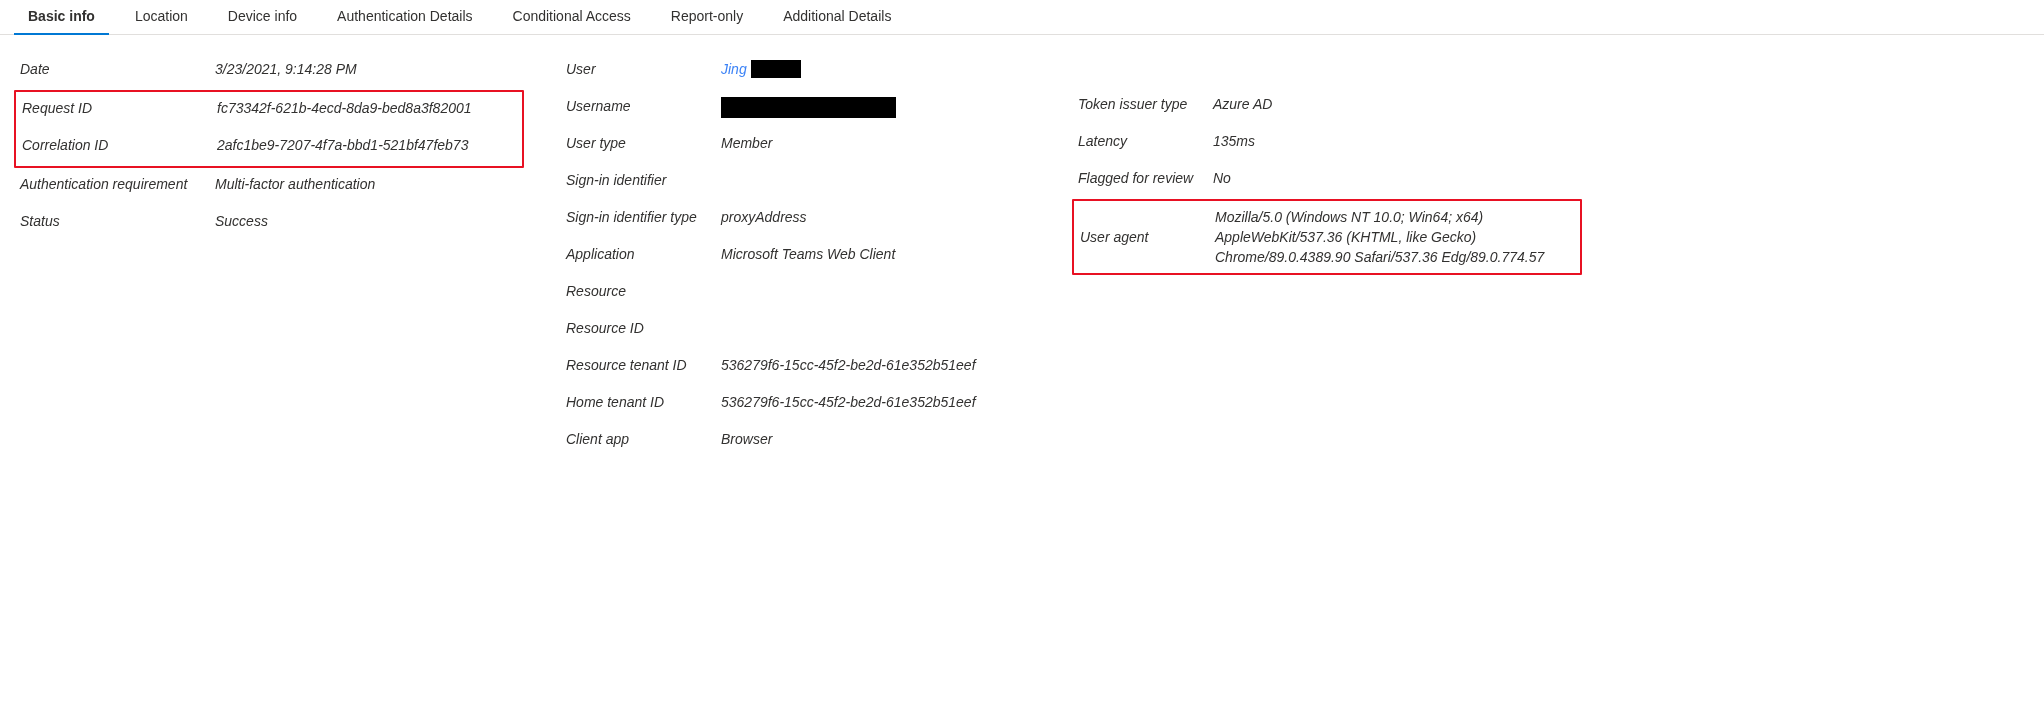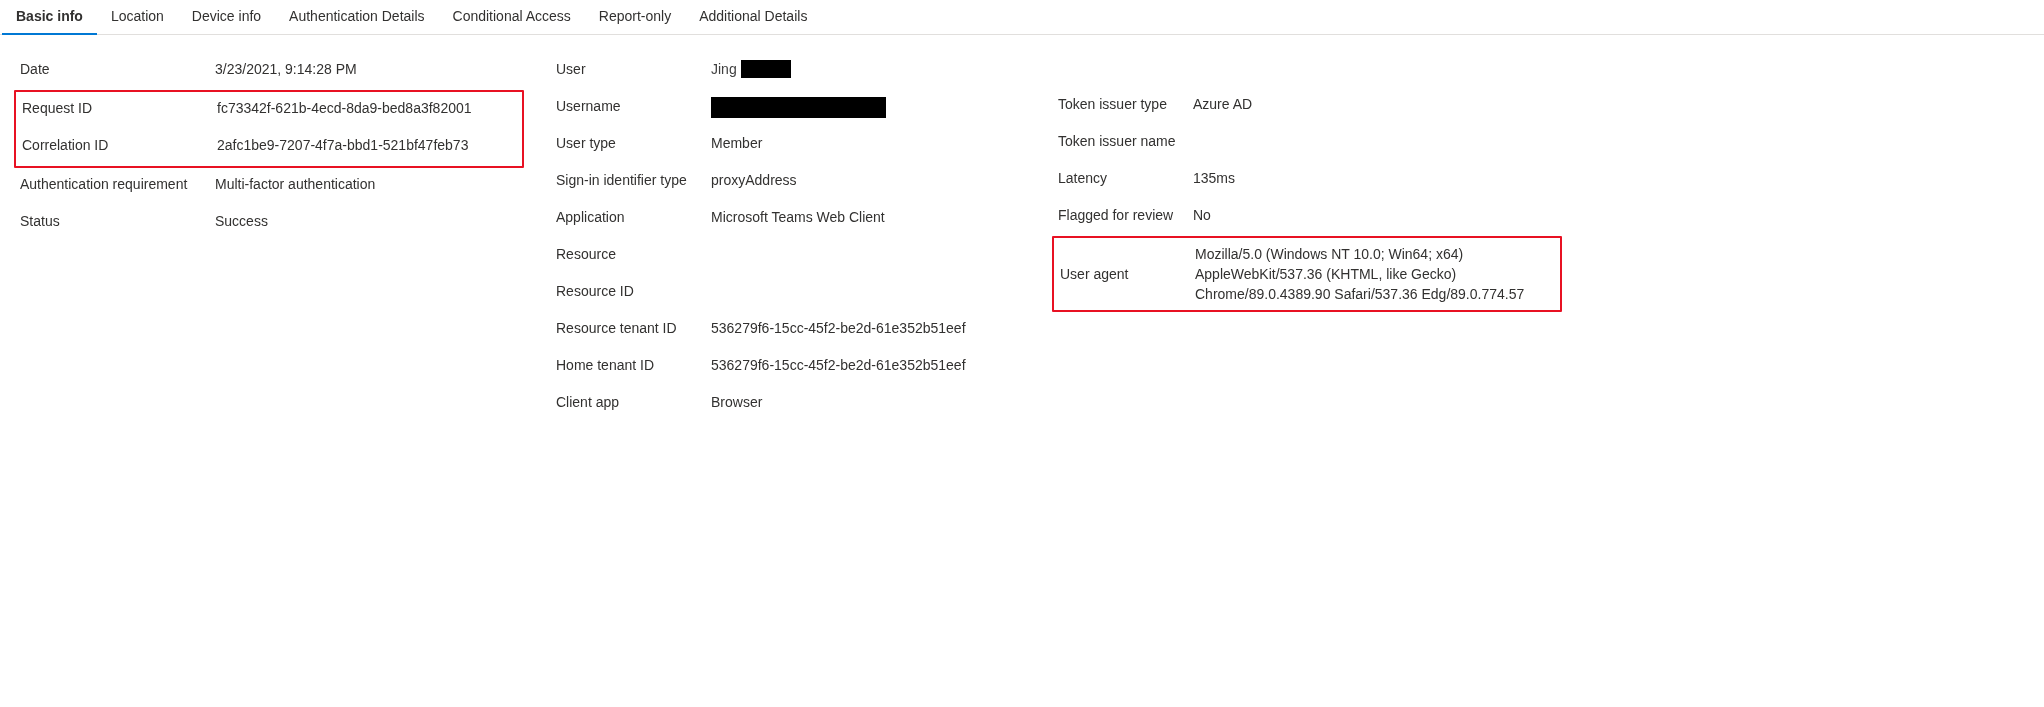--- a/index.html
+++ b/index.html
@@ -9,23 +9,23 @@
     }
     body {
       font-family: "Segoe UI", -apple-system, BlinkMacSystemFont, sans-serif;
       font-size: 14px;
       color: #323130;
       background: #ffffff;
       padding: 0;
     }
     .tabs {
       display: flex;
-      gap: 0;
+      gap: 12px;
       border-bottom: 1px solid #e1dfdd;
-      padding-left: 2px;
+      padding-left: 14px;
     }
     .tab {
       padding: 8px 14px 10px 14px;
       cursor: pointer;
       color: #323130;
       position: relative;
       font-size: 14px;
     }
     .tab.active {
       font-weight: 600;
@@ -36,21 +36,22 @@
       position: absolute;
       bottom: -1px;
       left: 0;
       right: 0;
       height: 2px;
       background: #0078d4;
     }
     .content {
       display: flex;
       padding: 18px 14px 0 14px;
-      gap: 14px;
+      gap: 24px;
+      font-style: italic;
     }
     .column {
       flex-shrink: 0;
     }
     .col1 { width: 510px; }
     .col2 { width: 500px; }
     .col3 { width: 510px; margin-top: 35px; }
     .row {
       display: flex;
       align-items: flex-start;
@@ -125,35 +126,39 @@
     <div class="row">
       <div class="label">Status</div>
       <div class="value">Success</div>
     </div>
   </div>
 
   <div class="column col2">
     <div class="row">
       <div class="label">User</div>
       <div class="value user-value">
-        <span class="link" style="color:#404040;">Jing</span>
+        <span class="link" style="color:#3b82f6;">Jing</span>
         <span class="redacted" style="width:50px;height:18px;"></span>
       </div>
     </div>
     <div class="row">
       <div class="label">Username</div>
       <div class="value">
         <span class="redacted" style="width:175px;height:21px;"></span>
       </div>
     </div>
     <div class="row">
       <div class="label">User type</div>
       <div class="value">Member</div>
     </div>
     <div class="row">
+      <div class="label">Sign-in identifier</div>
+      <div class="value"></div>
+    </div>
+    <div class="row">
       <div class="label">Sign-in identifier type</div>
       <div class="value">proxyAddress</div>
     </div>
     <div class="row">
       <div class="label">Application</div>
       <div class="value">Microsoft Teams Web Client</div>
     </div>
     <div class="row">
       <div class="label">Resource</div>
       <div class="value"></div>
@@ -173,24 +178,20 @@
     <div class="row">
       <div class="label">Client app</div>
       <div class="value">Browser</div>
     </div>
   </div>
 
   <div class="column col3">
     <div class="row">
       <div class="label">Token issuer type</div>
       <div class="value">Azure AD</div>
-    </div>
-    <div class="row">
-      <div class="label">Token issuer name</div>
-      <div class="value"></div>
     </div>
     <div class="row">
       <div class="label">Latency</div>
       <div class="value">135ms</div>
     </div>
     <div class="row">
       <div class="label">Flagged for review</div>
       <div class="value">No</div>
     </div>
     <div class="highlight-box">

